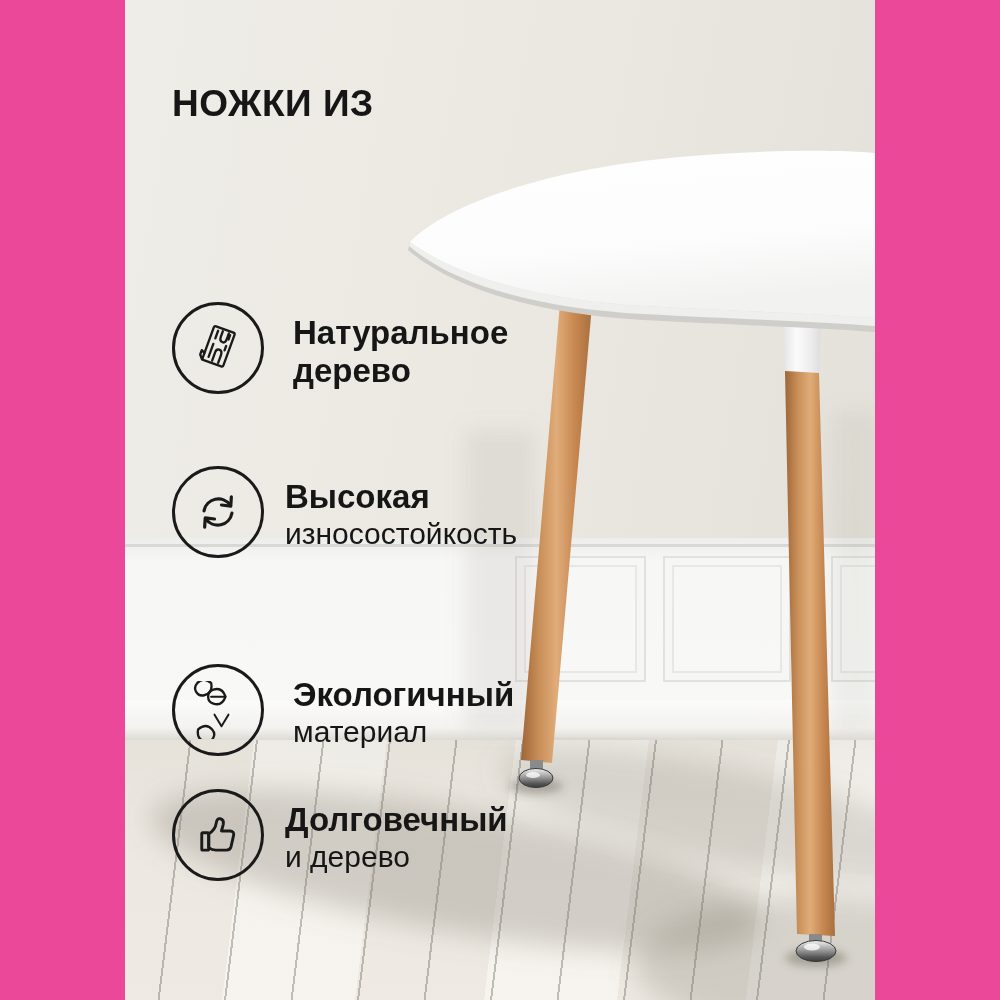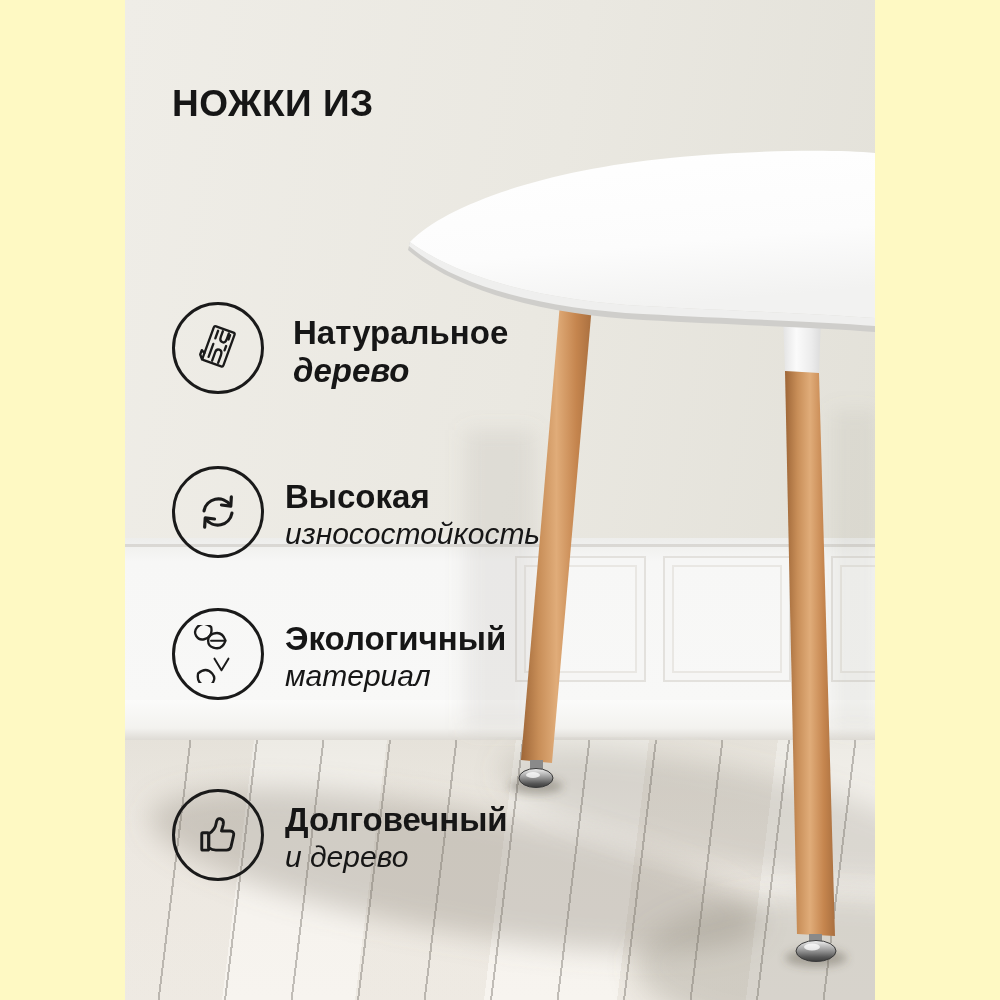--- a/index.html
+++ b/index.html
@@ -1,16 +1,16 @@
 <!DOCTYPE html>
 <html><head>
 <meta charset="utf-8">
 <style>
   html,body{margin:0;padding:0;background:#ffffff;}
-  .stage{position:relative;width:1000px;height:1000px;background:#fef9c3;overflow:hidden;
+  .stage{position:relative;width:1000px;height:1000px;background:#ec4899;overflow:hidden;
          font-family:"Liberation Sans","DejaVu Sans",sans-serif;color:#161616;}
 
   
   .photo{position:absolute;left:125px;top:0;width:750px;height:1000px;overflow:hidden;}
   .wall{position:absolute;left:0;top:0;width:750px;height:538px;
         background:linear-gradient(100deg,#efede7 0%,#eae8e1 55%,#e3e1d9 100%);}
   .wainscot{position:absolute;left:0;top:538px;width:750px;height:170px;
         background:linear-gradient(180deg,#ededeb 0%,#f7f7f6 14%,#f8f8f7 100%);}
   .wainscot::before{content:"";position:absolute;left:0;top:6px;width:100%;height:3px;
         background:rgba(190,187,180,0.45);}
@@ -27,27 +27,27 @@
           repeating-linear-gradient(97deg, rgba(185,172,152,0.14) 0 128px, rgba(255,255,255,0) 128px 260px),
           linear-gradient(180deg,#edebe5 0%,#f5f2ed 35%,#f7f4ef 100%);}
 
   
   .tableSvg{position:absolute;left:0;top:0;width:750px;height:1000px;}
 
   
   .title{position:absolute;left:172px;top:82px;font-size:37px;line-height:44px;
          font-weight:700;letter-spacing:0.5px;}
   .feature{position:absolute;left:172px;display:flex;}
-  .f1{top:302px;gap:8px;} .f2{top:466px;} .f3{top:608px;} .f4{top:789px;}
+  .f1{top:302px;gap:8px;} .f2{top:466px;} .f3{top:664px;gap:8px;} .f4{top:789px;}
   .icn{width:86px;height:86px;border:3px solid #1a1a1a;border-radius:50%;flex:0 0 auto;
        display:flex;align-items:center;justify-content:center;background:transparent;}
   .icn svg{width:58px;height:58px;display:block;}
   .ftxt{margin-left:21px;padding-top:12px;}
   .l1{font-size:33px;line-height:38px;font-weight:700;white-space:nowrap;}
-  .l2{font-size:30px;line-height:36px;font-weight:400;white-space:nowrap;font-style:italic;}
+  .l2{font-size:30px;line-height:36px;font-weight:400;white-space:nowrap;}
   .l2.bold{font-size:33px;line-height:38px;font-weight:700;}
 </style>
 </head>
 <body>
 
 <div class="stage">
 
   <div class="photo">
     <div class="wall"></div>
     <div class="wainscot">

